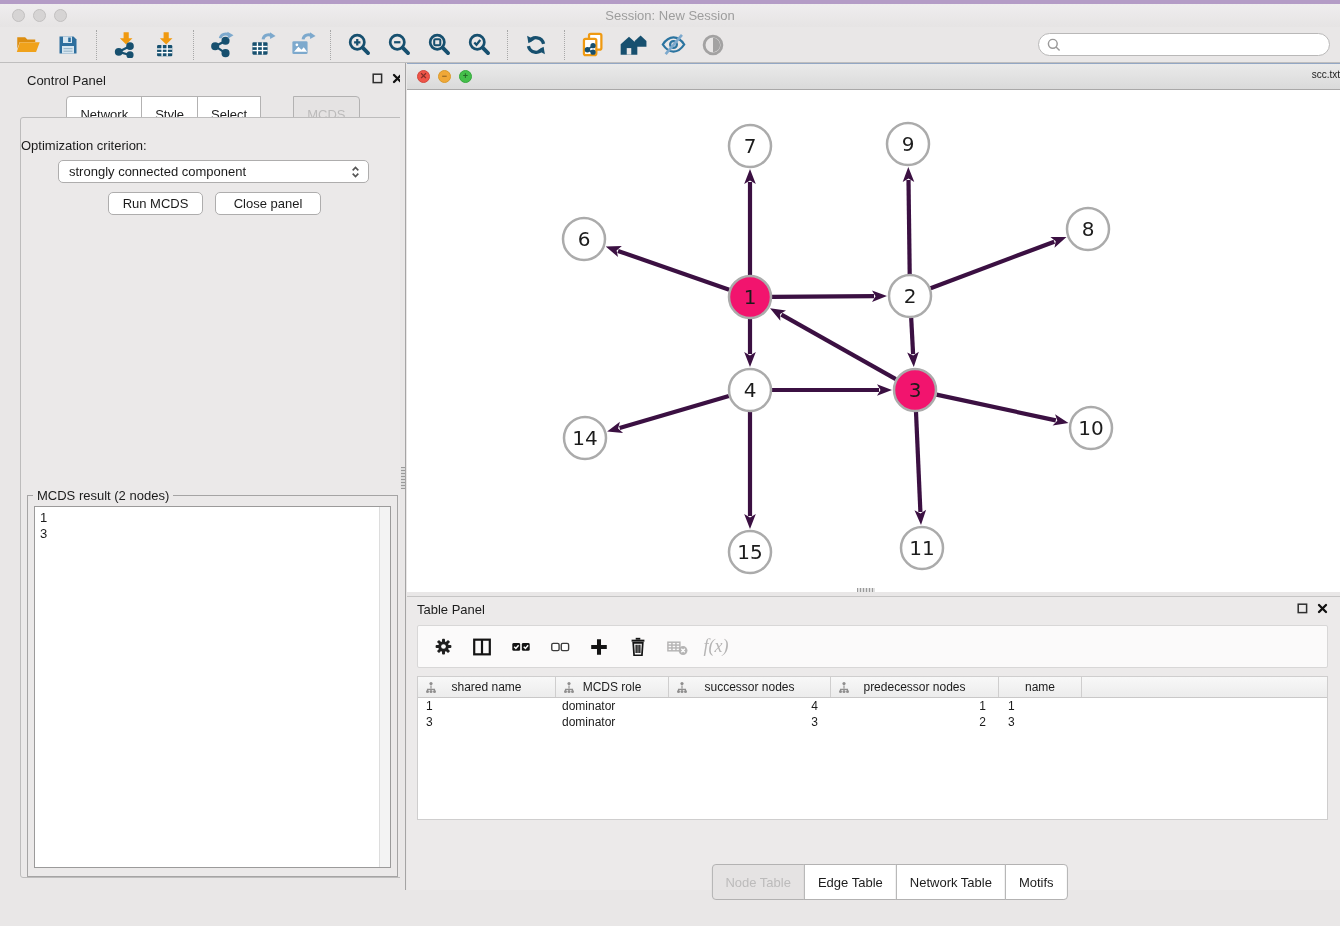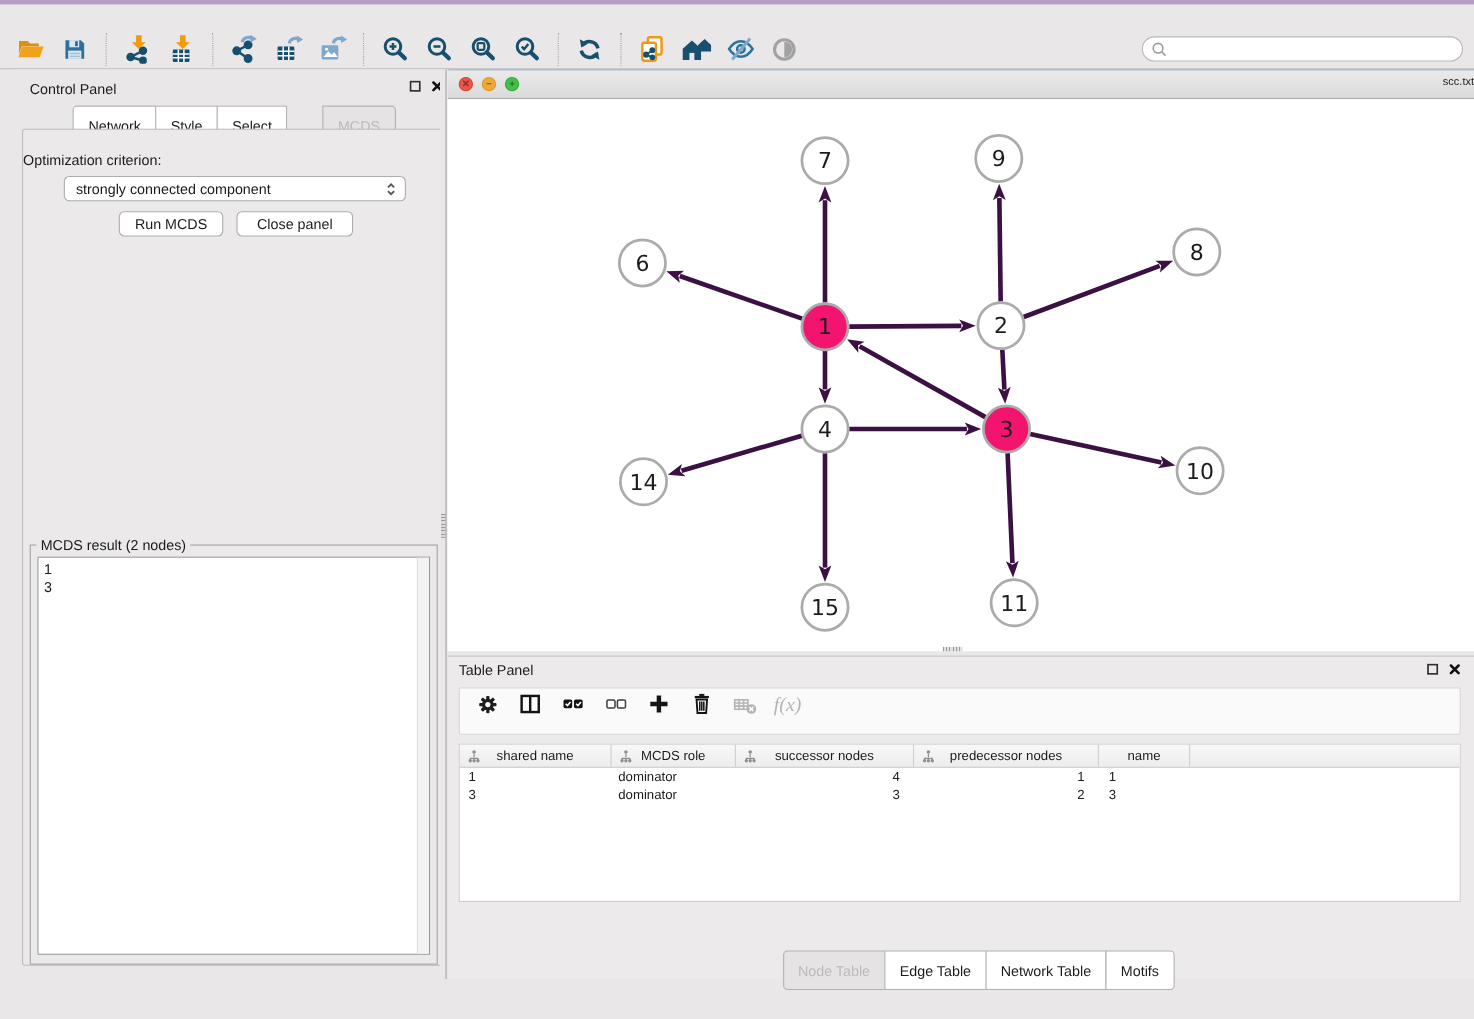--- a/index.html
+++ b/index.html
@@ -76,21 +76,21 @@
   .net-canvas { position:relative; width:933px; height:501px; background:#fff; }
   .hsplit-handle { position:absolute; left:450px; bottom:0px; width:18px; height:4px;
                    background:repeating-linear-gradient(90deg,#9a9a9a 0 1px, #e0e0e0 1px 3px); }
 
   
   .tablepanel { position:absolute; left:407px; top:596px; width:933px; height:294px; background:#eceaea;
                 border-top:1px solid #c6c5c5; }
   .tp-head { position:absolute; left:10px; top:5px; font-size:13px; color:#1c1c1c; }
   .tp-icons { position:absolute; right:12px; top:6px; display:flex; gap:9px; align-items:center; }
   .tp-toolbar { position:absolute; left:10px; top:28px; width:911px; height:43px; background:#fbfafa;
-                border:1px solid #d8d7d7; border-radius:2px; display:flex; align-items:flex-start; gap:13px;
+                border:1px solid #d8d7d7; border-radius:2px; display:flex; align-items:center; gap:13px;
                 padding-left:12px; }
   .tp-toolbar .tbtn { width:26px; height:28px; }
   .fx { font-family:"Liberation Serif", serif; font-style:italic; font-size:18px; color:#b5b4b4; }
   .dtable { position:absolute; left:10px; top:79px; width:911px; height:144px; background:#fff;
             border:1px solid #cfcece; overflow:hidden; }
   .thead { display:flex; height:21px; background:linear-gradient(#f8f8f8,#ececec);
            border-bottom:1px solid #c9c8c8; }
   .hcell { position:relative; display:flex; align-items:center; justify-content:center;
            font-size:12px; color:#1b1b1b; border-right:1px solid #cfcece; }
   .hcell .col-ic { position:absolute; left:7px; top:4px; }
@@ -113,20 +113,28 @@
              border-radius:3px; display:flex; align-items:center; gap:6px; padding:0 10px; font-size:12px; color:#1b1b1b; }
   .mem-dot { width:11px; height:11px; border-radius:50%; background:#1e9e3e; }
   .icon-sq { display:inline-flex; }
 </style>
 </head>
 <body>
 
 <div class="screen">
   <div class="top-strip"></div>
 
+  <div class="titlebar">
+    <div class="traffic">
+      <div class="tl"></div>
+      <div class="tl"></div>
+      <div class="tl"></div>
+    </div>
+    <div class="title-text">Session: New Session</div>
+  </div>
 
   <div class="toolbar">
     <div class="tb-group">
       <button class="tbtn">
         <svg viewBox="0 0 24 24" width="27" height="27">
           <path d="M2 5.5h7l2 2h7v2.3H4.2L2 16z" fill="#dd8e10"></path>
           <path d="M4.3 10h17.7l-3.3 8.7H1.6z" fill="#f0a21b"></path>
         </svg>
       </button>
       <button class="tbtn">

